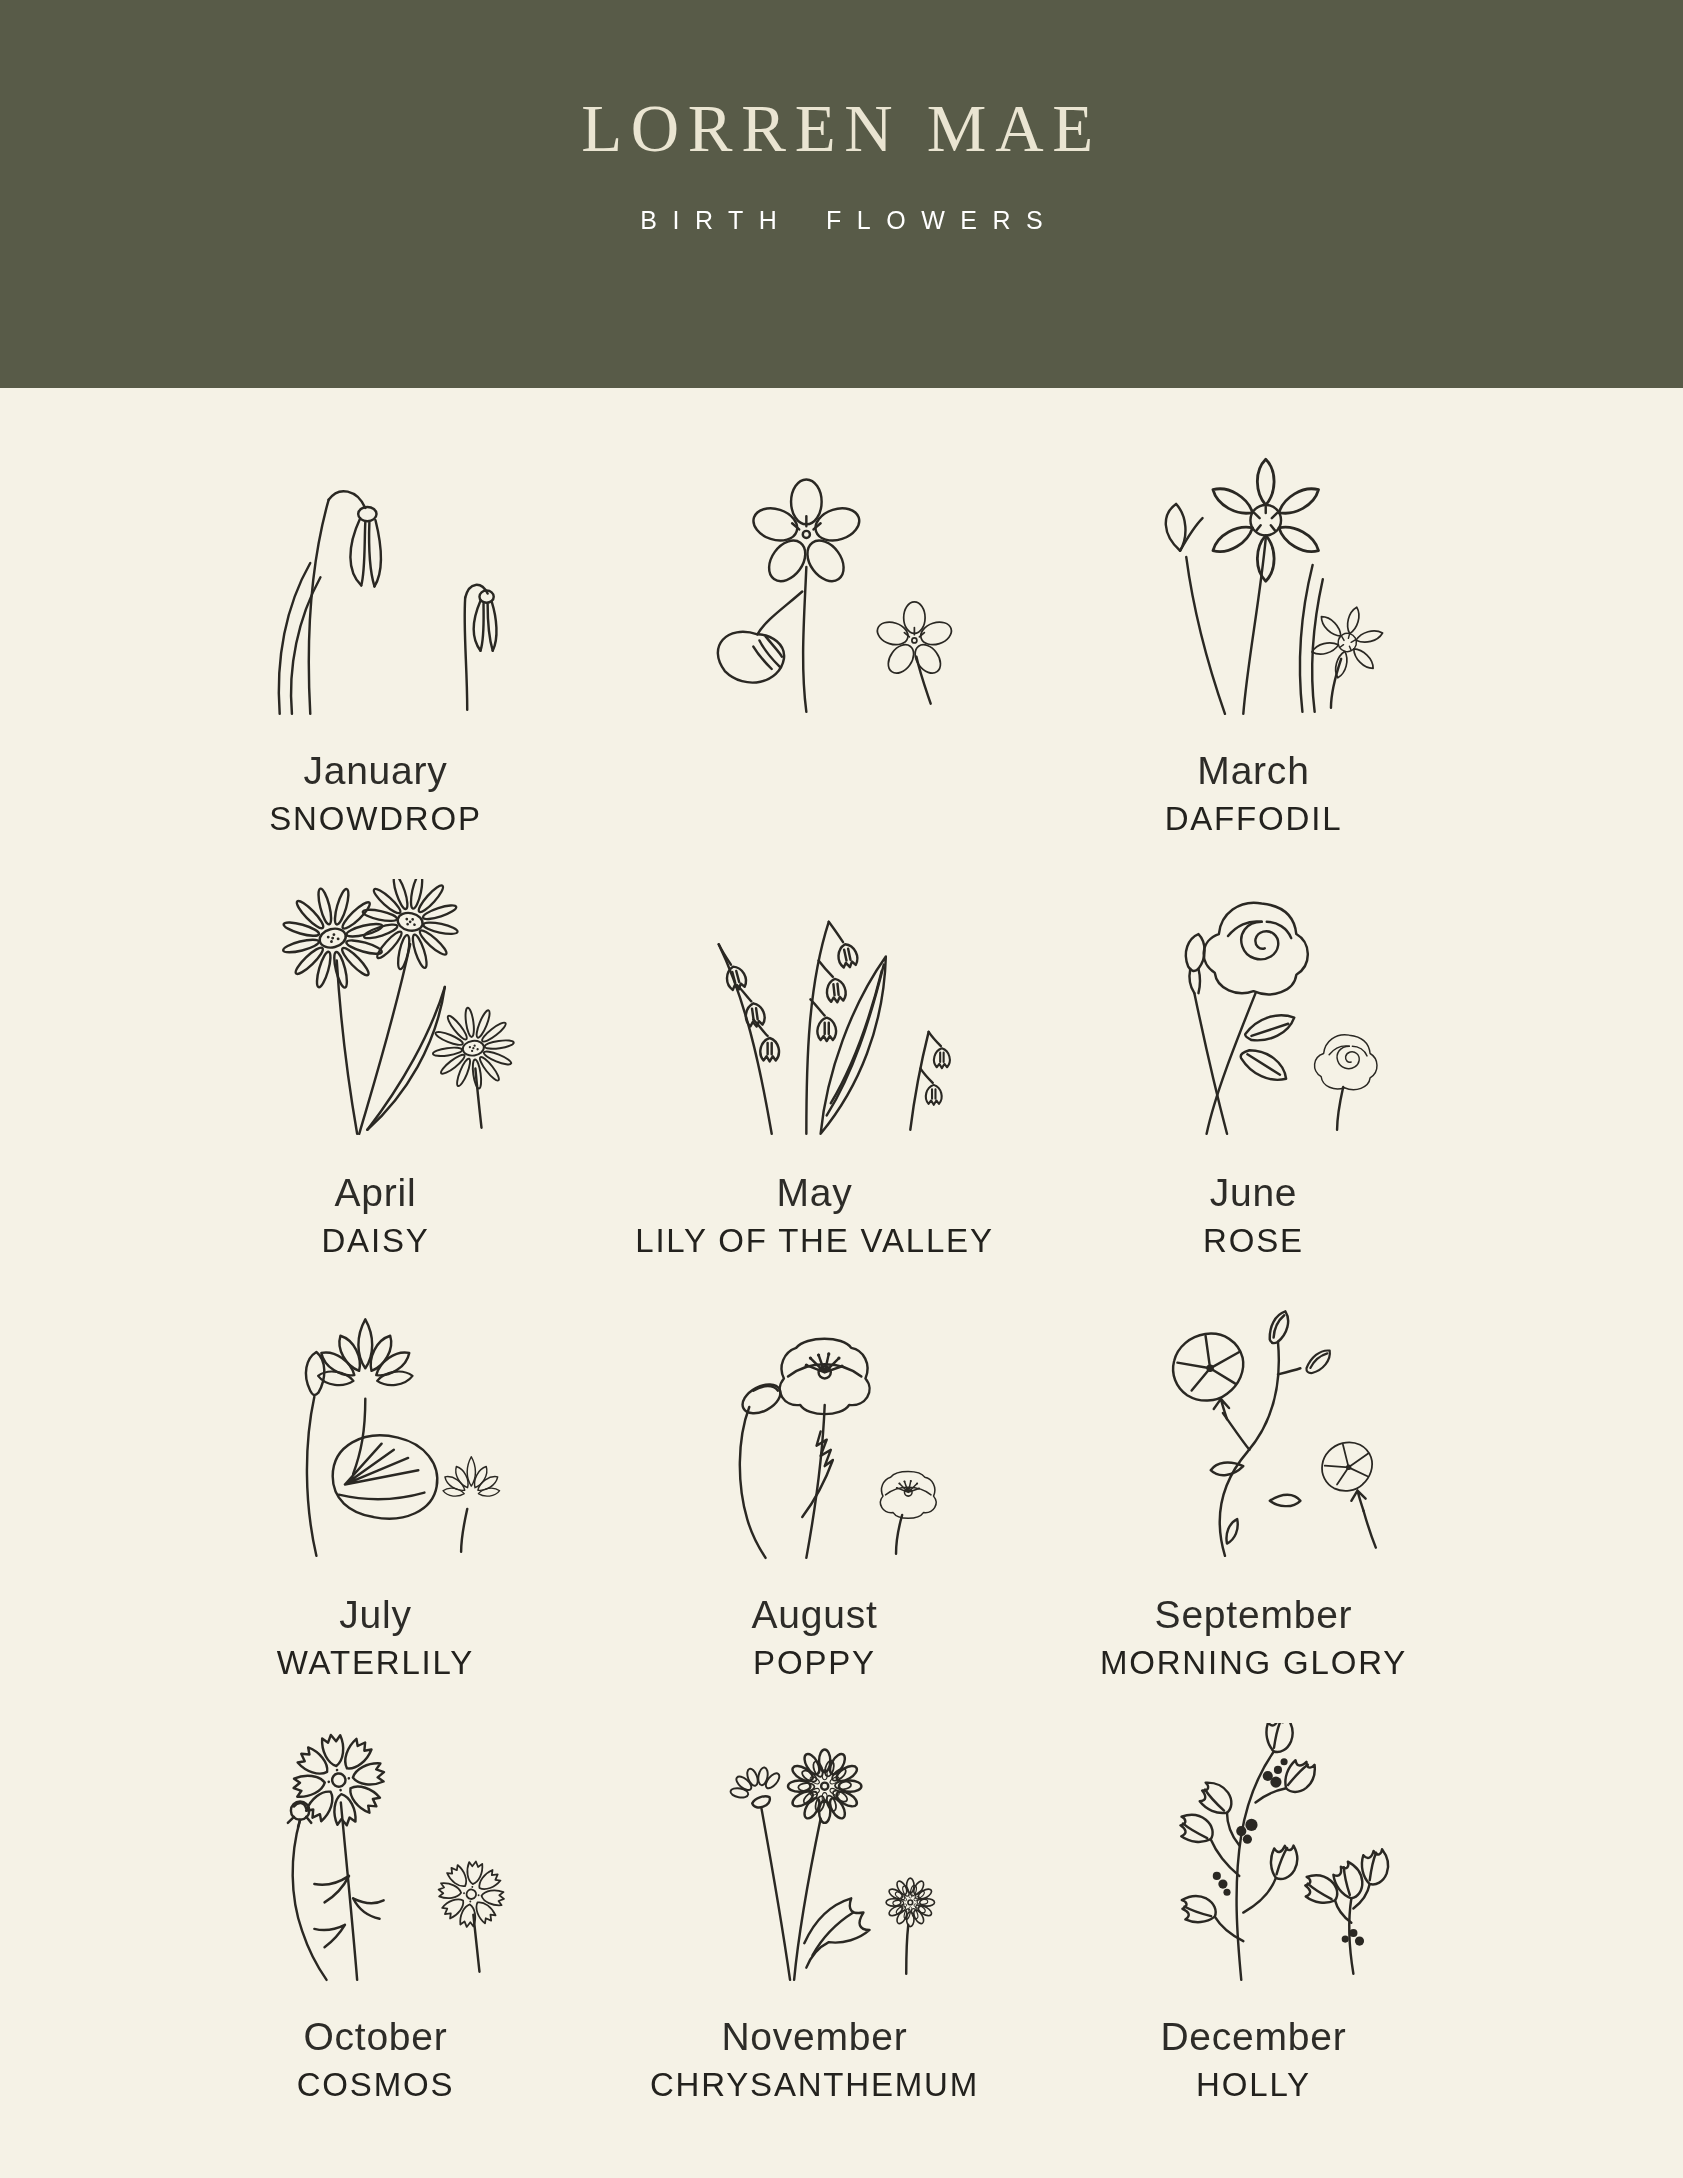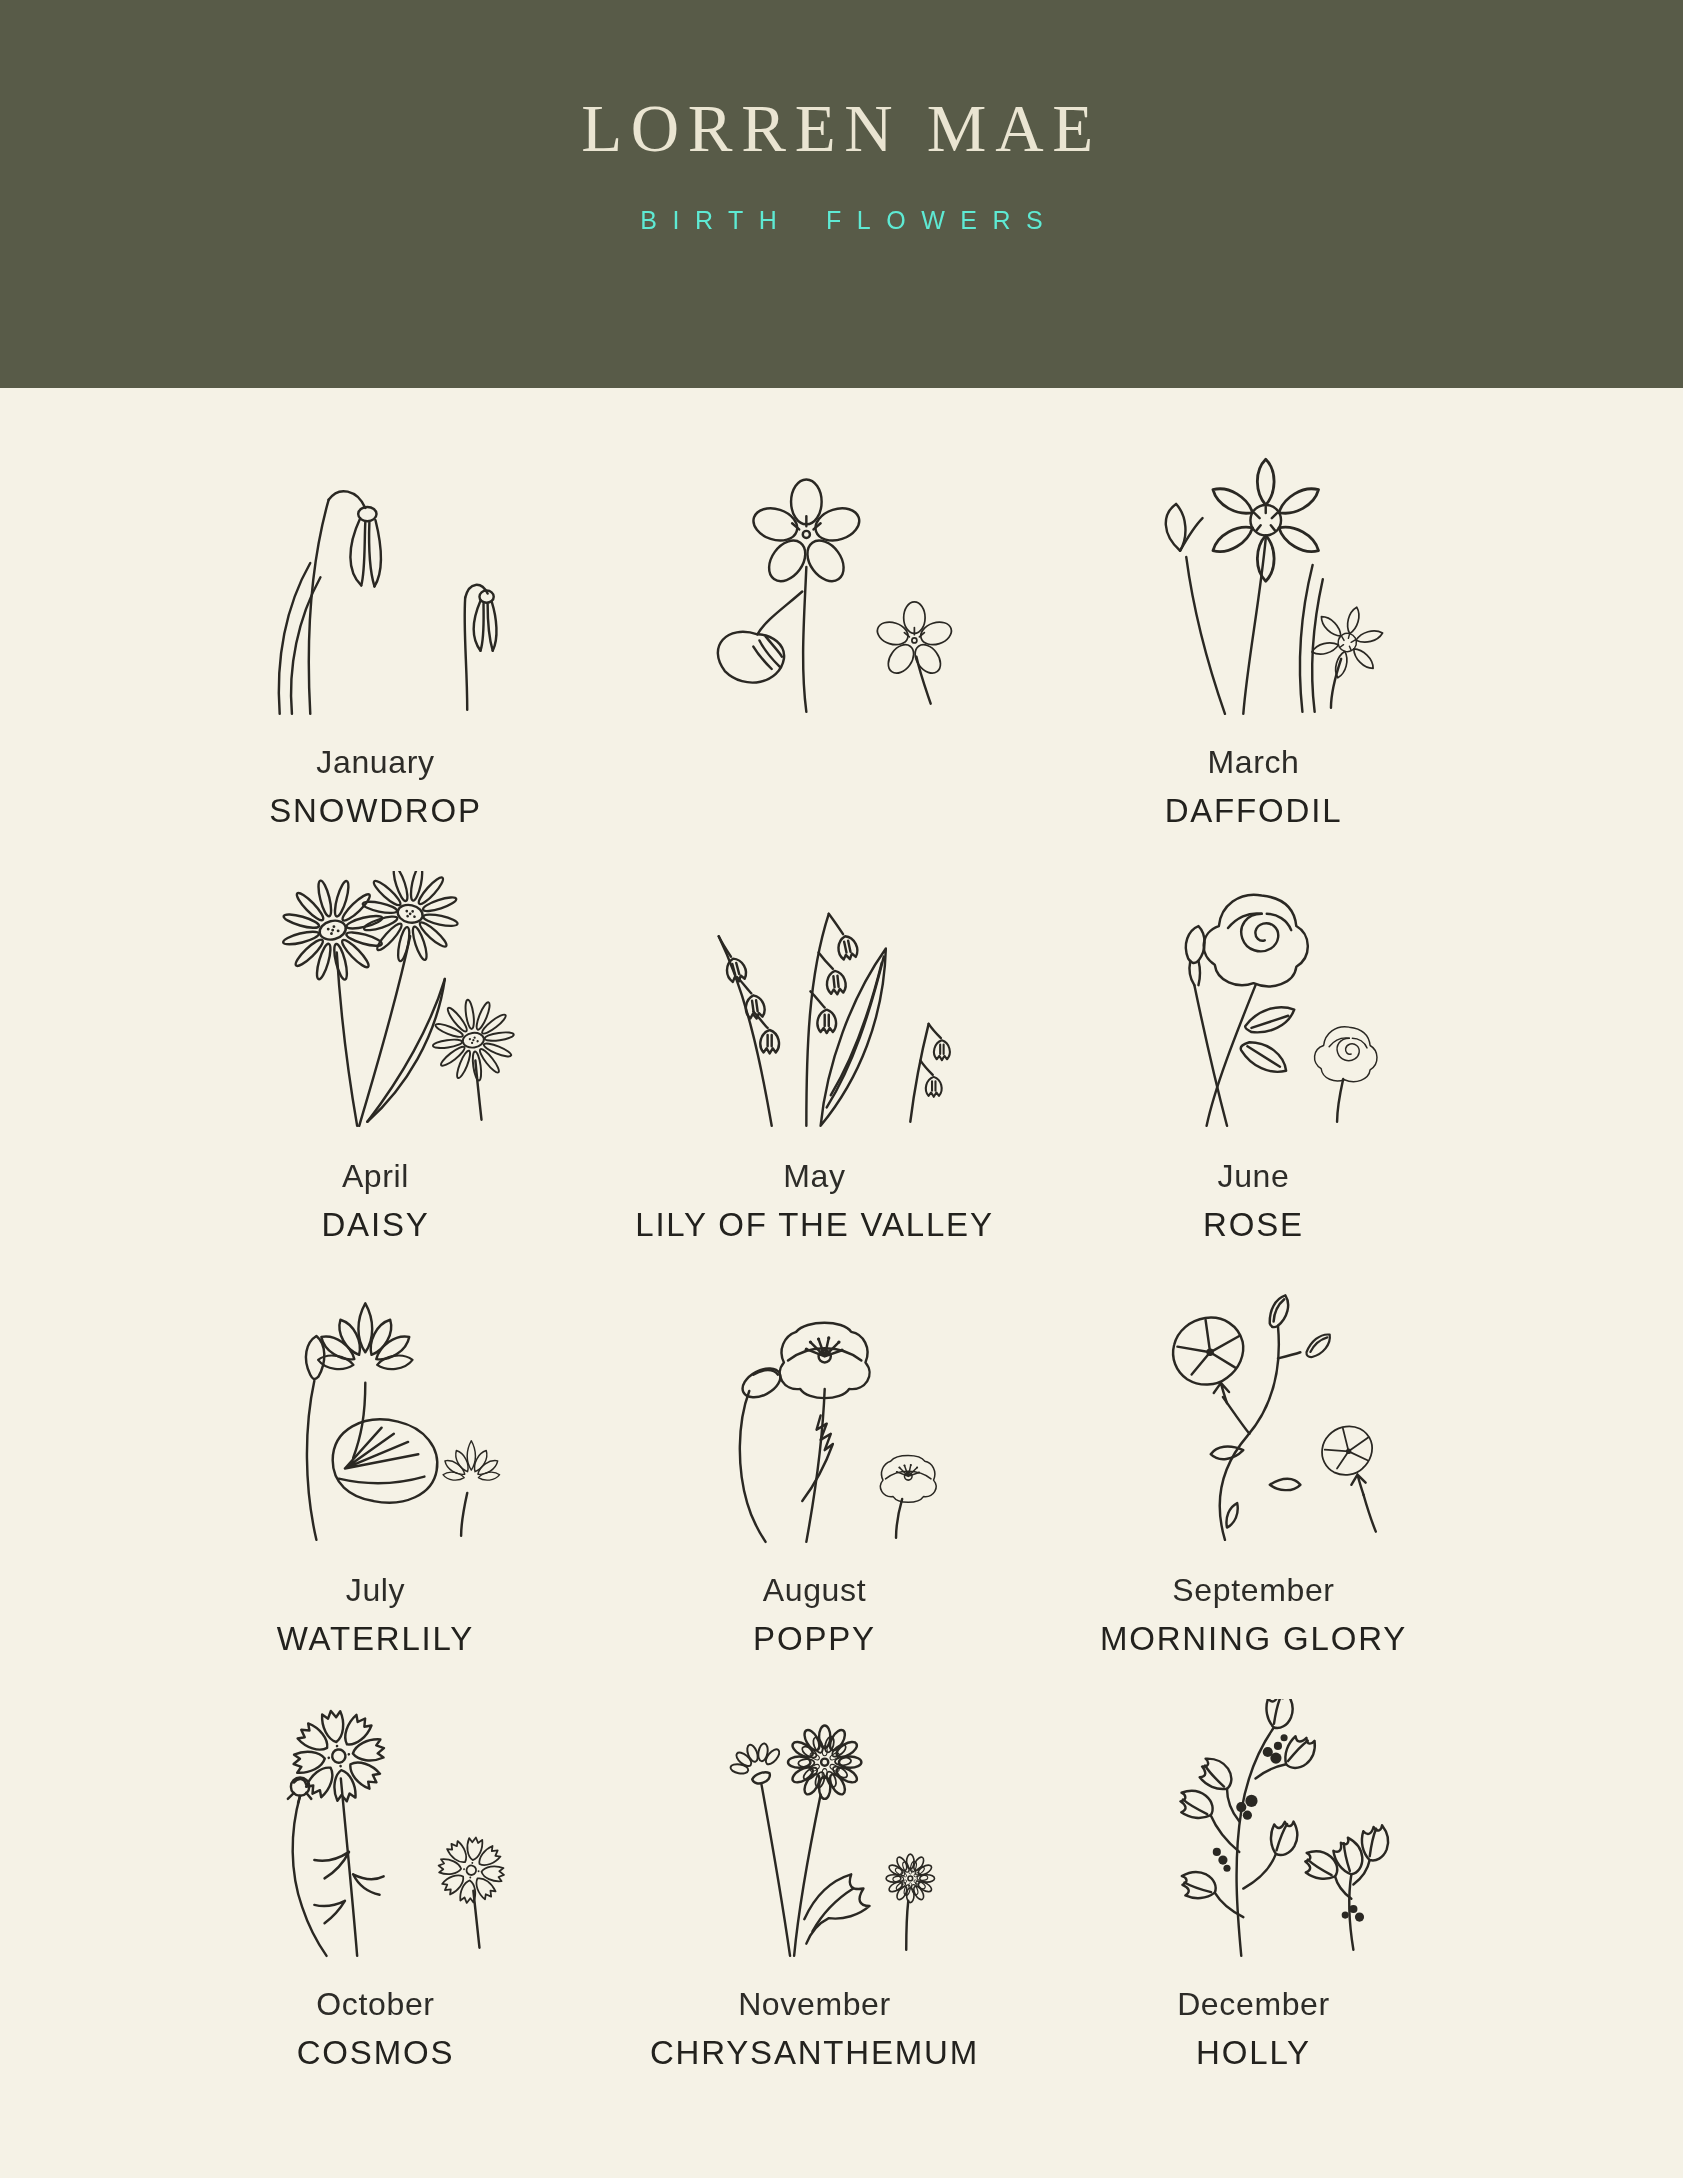--- a/index.html
+++ b/index.html
@@ -24,21 +24,21 @@
     letter-spacing:0.13em;
     color:#eae5d2;
     line-height:1;
   }
   .subtitle{
     margin-top:44px;
     font-size:25px;
     font-weight:500;
     letter-spacing:0.62em;
     word-spacing:0.45em;
-    color:#5eead4;
+    color:#ffffff;
     text-indent:0.62em; 
   }
   .grid{
     width:1317px;
     margin:0 0 0 156px;
     padding-top:69px;
     display:grid;
     grid-template-columns:repeat(3,1fr);
     row-gap:40px;
   }
@@ -46,22 +46,22 @@
   .art{width:327px;height:265px;margin:0 auto;}
   .art svg{
     width:327px;height:265px;
     fill:none;
     stroke:#2a2823;
     stroke-width:2.4;
     stroke-linecap:round;
     stroke-linejoin:round;
   }
   figcaption .month{
-    margin-top:22px;
-    font-size:32px;
+    margin-top:30px;
+    font-size:39px;
     font-weight:400;
     letter-spacing:0.02em;
     color:#2d2c28;
     line-height:37px;
   }
   figcaption .flower{
     margin-top:10px;
     font-size:33px;
     font-weight:500;
     letter-spacing:0.055em;

